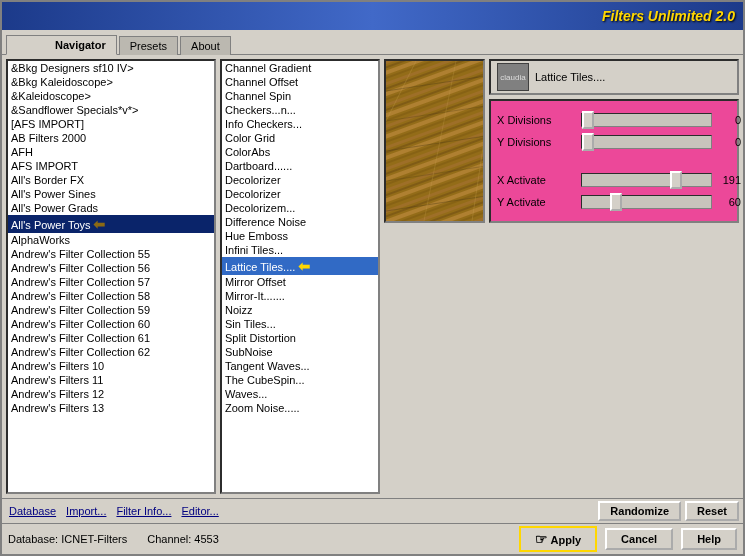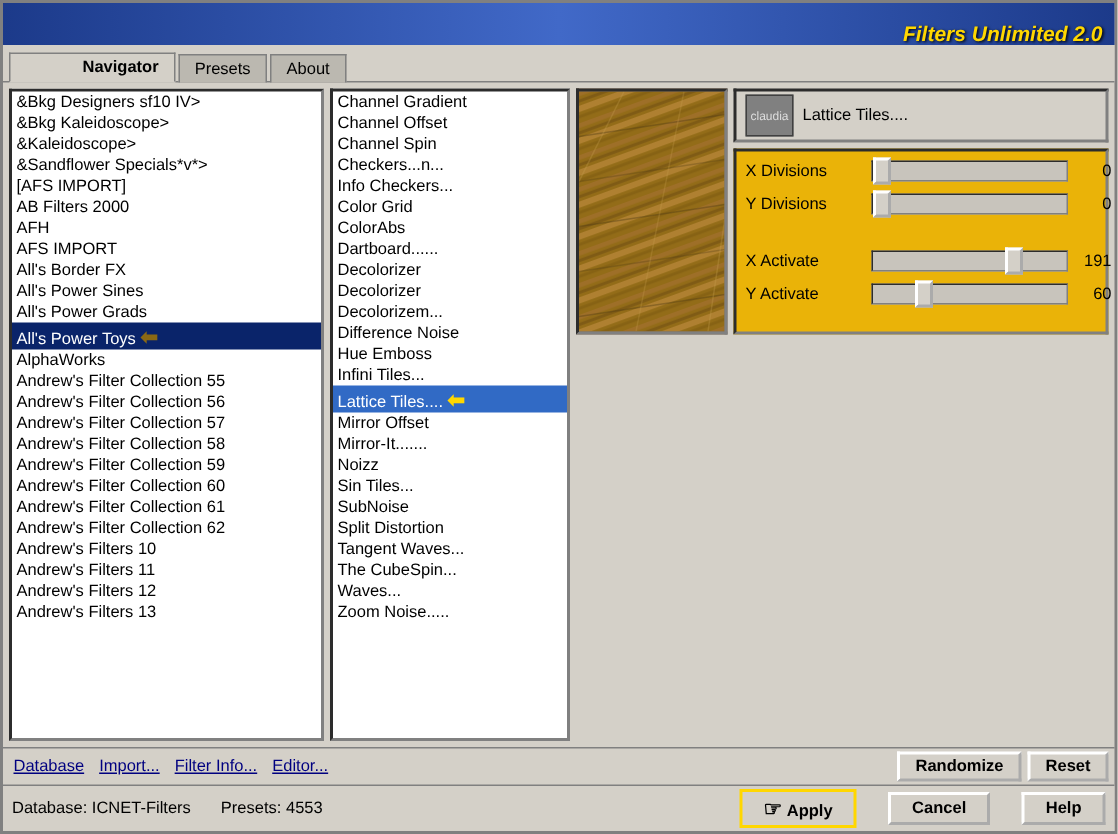--- a/index.html
+++ b/index.html
@@ -19,21 +19,21 @@
       border: 2px solid #808080;
       display: flex;
       flex-direction: column;
     }
 
     
     .title-bar {
       background: linear-gradient(to right, #1c3a8a, #4169c8, #1c3a8a);
       height: 28px;
       display: flex;
-      align-items: flex-end;
+      align-items: center;
       justify-content: flex-end;
       padding: 0 8px;
       flex-shrink: 0;
     }
     .title-bar-text {
       color: #ffd700;
       font-size: 14px;
       font-weight: bold;
       font-style: italic;
       text-shadow: 1px 1px 2px #000;
@@ -170,26 +170,27 @@
       font-size: 9px;
       flex-shrink: 0;
     }
 
     .filter-name-label {
       font-size: 11px;
     }
 
     .params-area {
       border: 2px inset #808080;
-      background: #eab308;
+      background: #ec4899;
       flex: 1;
       padding: 6px;
       display: flex;
       flex-direction: column;
       gap: 8px;
+      justify-content: center;
     }
 
     .param-row {
       display: flex;
       align-items: center;
       justify-content: space-between;
     }
 
     .param-label {
       font-size: 11px;
@@ -270,21 +271,21 @@
     }
 
     .status-text {
       font-size: 11px;
     }
 
     
     .apply-area {
       display: flex;
       align-items: center;
-      gap: 21px;
+      gap: 8px;
       margin-left: auto;
     }
 
     .apply-btn {
       padding: 3px 14px;
       background: #d4d0c8;
       border: 2px outset #fff;
       cursor: pointer;
       font-size: 11px;
       font-weight: bold;
@@ -401,22 +402,22 @@
         <div class="list-item">Decolorizer</div>
         <div class="list-item">Decolorizem...</div>
         <div class="list-item">Difference Noise</div>
         <div class="list-item">Hue Emboss</div>
         <div class="list-item">Infini Tiles...</div>
         <div class="list-item highlighted">Lattice Tiles.... <span class="arrow-indicator" style="color:#ffd700;">⬅</span></div>
         <div class="list-item">Mirror Offset</div>
         <div class="list-item">Mirror-It.......</div>
         <div class="list-item">Noizz</div>
         <div class="list-item">Sin Tiles...</div>
+        <div class="list-item">Split Distortion</div>
         <div class="list-item">SubNoise</div>
-        <div class="list-item">Split Distortion</div>
         <div class="list-item">Tangent Waves...</div>
         <div class="list-item">The CubeSpin...</div>
         <div class="list-item">Waves...</div>
         <div class="list-item">Zoom Noise.....</div>
       </div>
     </div>
 
     <div class="right-panel">
       <div class="preview-area">
 
@@ -504,21 +505,21 @@
     <button class="action-btn">Randomize</button>
     <button class="action-btn">Reset</button>
   </div>
 
   <div class="status-bar">
     <div>
       <span class="status-text">Database:</span>
       <span class="status-text">ICNET-Filters</span>
     </div>
     <div>
-      <span class="status-text">Presets:</span>
+      <span class="status-text">Channel:</span>
       <span class="status-text">4553</span>
     </div>
     <div class="spacer"></div>
     <div class="apply-area">
       <button class="apply-btn highlighted">
         <span class="hand-cursor">☞</span><span>Apply</span>
       </button>
       <button class="apply-btn">Cancel</button>
       <button class="apply-btn">Help</button>
     </div>

